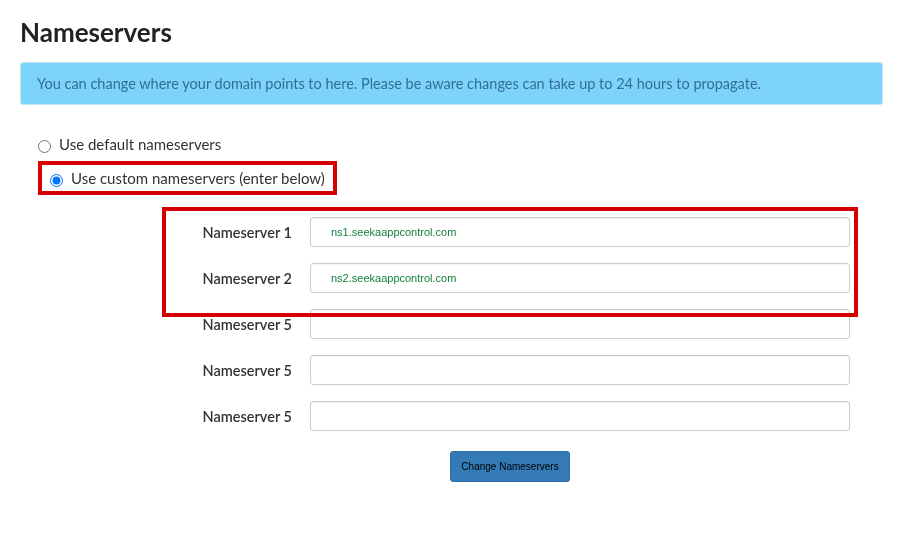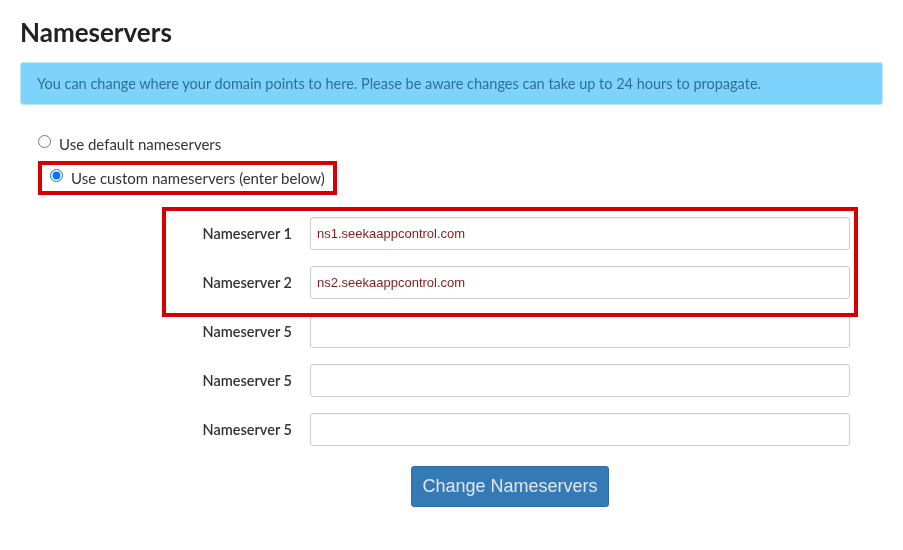--- a/index.html
+++ b/index.html
@@ -21,21 +21,21 @@
       border: 1px solid #bce8f1;
       color: #31708f;
       padding: 12px 16px;
       border-radius: 3px;
       font-size: 14.5px;
       margin-bottom: 30px;
     }
     .radio-group { margin-left: 18px; }
     .radio-option {
       display: flex;
-      align-items: flex-start;
+      align-items: flex-end;
       font-size: 15px;
       color: #333;
       margin-bottom: 8px;
     }
     .radio-option input[type="radio"] {
       margin-right: 8px;
       width: 13px; height: 13px;
     }
     .highlight-box-1 {
       border: 4px solid #d60000;
@@ -65,38 +65,38 @@
     .form-row label {
       width: 140px;
       text-align: right;
       font-weight: 600;
       font-size: 14.5px;
       color: #333;
       padding-right: 18px;
     }
     .form-row input[type="text"] {
       flex: 1;
-      padding: 8px 6px;
-      font-size: 13px;
-      color: #7f1d1d;
+      padding: 8px 20px;
+      font-size: 11px;
+      color: #15803d;
       border: 1px solid #ccc;
       border-radius: 3px;
       box-shadow: inset 0 1px 1px rgba(0,0,0,.05);
     }
     .btn-row {
       display: flex;
       justify-content: center;
       margin-top: 20px;
     }
     .btn-primary {
       background: #337ab7;
-      color: #e5e5e5;
+      color: #000000;
       border: 1px solid #2e6da4;
       padding: 9px 10px;
-      font-size: 18px;
+      font-size: 10px;
       border-radius: 3px;
       cursor: pointer;
     }
   </style>
 </head>
 <body>
 
 <h1>Nameservers</h1>
 
 <div class="alert-info">You can change where your domain points to here. Please be aware changes can take up to 24 hours to propagate.</div>

